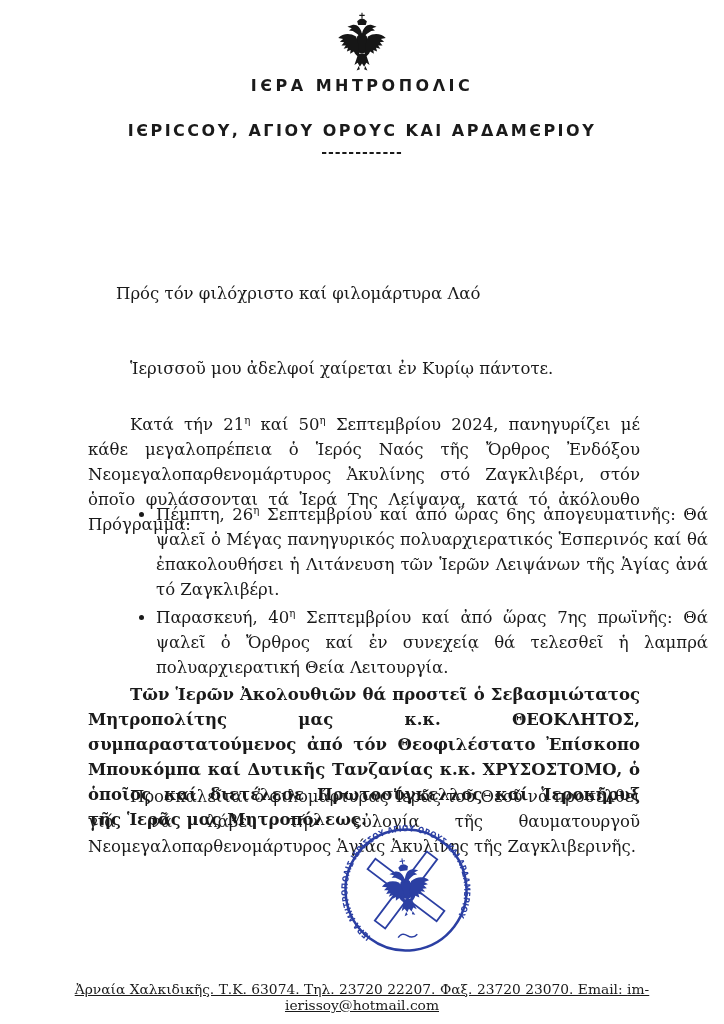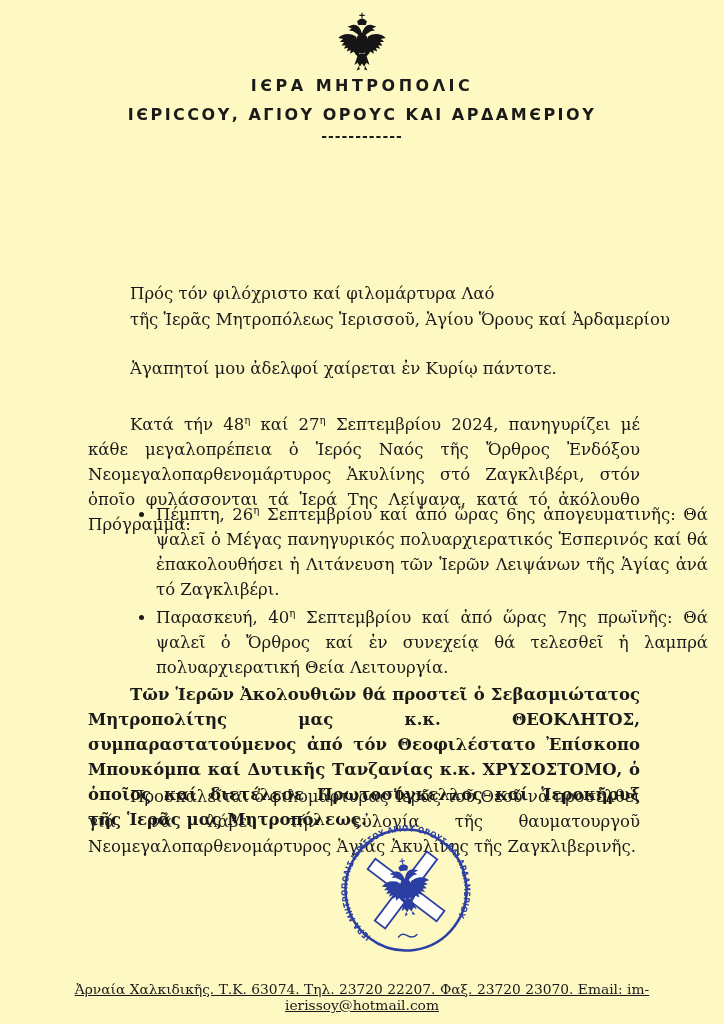--- a/index.html
+++ b/index.html
@@ -1,35 +1,35 @@
 <!DOCTYPE html>
 <html><head>
 <meta charset="utf-8">
 <style>
   html,body { margin:0; padding:0; background:#e8e8e8; }
   .page {
     position:relative; width:724px; height:1024px; margin:0 auto;
-    background:#fef9c3; color:#1a1a1a;
+    background:#ffffff; color:#1a1a1a;
     font-family:"DejaVu Serif","Liberation Serif",serif;
     overflow:hidden;
   }
   .abs { position:absolute; }
 
   
   .emblem { left:335px; top:12px; }
   .hdr { left:0; right:0; top:76px; text-align:center;
          font-family:"DejaVu Sans","Liberation Sans",sans-serif; font-weight:700; }
   .hdr-line1 { font-size:16px; letter-spacing:3.5px; }
-  .hdr-line2 { font-size:16px; letter-spacing:2.5px; margin-top:10px; }
+  .hdr-line2 { font-size:16px; letter-spacing:2.5px; margin-top:26px; }
   .hdr-sep   { font-size:14px; letter-spacing:1px; margin-top:4px; font-weight:700; }
   .doc-title { font-size:23px; letter-spacing:5px; margin-top:5px; }
 
   
   .dateline { right:84px; top:220px; font-size:16.5px; }
-  .recipient { left:130px; top:281px; font-size:16.5px; line-height:25.5px; }
+  .recipient { left:116px; top:281px; font-size:16.5px; line-height:25.5px; }
   .salutation { left:130px; top:359px; font-size:16.5px; }
   .para { left:88px; width:552px; font-size:16.5px; line-height:25px;
           text-align:justify; text-align-last:left; }
   .indent { text-indent:42px; }
   .p1 { top:395px; }
   .p2 { top:665px;font-weight:bold; }
   .p3 { top:767px; }
   .program { left:88px; width:552px; top:502px; margin:0;
              padding-left:68px; font-size:16.5px; line-height:25px;
              text-align:justify; text-align-last:left; }
@@ -76,26 +76,25 @@
 
   <div class="abs hdr">
     <div class="hdr-line1">ΙЄΡΑ ΜΗΤΡΟΠΟΛΙϹ</div>
     <div class="hdr-line2">ΙЄΡΙϹϹΟΥ, ΑΓΙΟΥ ΟΡΟΥϹ ΚΑΙ ΑΡΔΑΜЄΡΙΟΥ</div>
     <div class="hdr-sep">------------</div>
   </div>
 
 
   <div class="abs recipient">
     <div>Πρός τόν φιλόχριστο καί φιλομάρτυρα Λαό</div>
-    <div>τῆς Ἱερᾶς Μητροπόλεως Ἱερισσοῦ, Ἁγίου Ὅρους καί Ἀρδαμερίου</div>
   </div>
 
-  <div class="abs salutation">Ἀγαπητοί μου ἀδελφοί χαίρεται ἐν Κυρίῳ πάντοτε.</div>
+  <div class="abs salutation">Ἱερισσοῦ μου ἀδελφοί χαίρεται ἐν Κυρίῳ πάντοτε.</div>
 
-  <p class="abs para indent p1"><span>Κατά τήν 48</span><sup>η</sup><span> καί 27</span><sup>η</sup><span> Σεπτεμβρίου 2024, πανηγυρίζει μέ κάθε μεγαλοπρέπεια ὁ Ἱερός Ναός τῆς Ὄρθρος Ἐνδόξου Νεομεγαλοπαρθενομάρτυρος Ἀκυλίνης στό Ζαγκλιβέρι, στόν ὁποῖο φυλάσσονται τά Ἱερά Της Λείψανα, κατά τό ἀκόλουθο Πρόγραμμα:</span></p>
+  <p class="abs para indent p1"><span>Κατά τήν 21</span><sup>η</sup><span> καί 50</span><sup>η</sup><span> Σεπτεμβρίου 2024, πανηγυρίζει μέ κάθε μεγαλοπρέπεια ὁ Ἱερός Ναός τῆς Ὄρθρος Ἐνδόξου Νεομεγαλοπαρθενομάρτυρος Ἀκυλίνης στό Ζαγκλιβέρι, στόν ὁποῖο φυλάσσονται τά Ἱερά Της Λείψανα, κατά τό ἀκόλουθο Πρόγραμμα:</span></p>
 
   <ul class="abs program">
     <li><span>Πέμπτη, 26</span><sup>η</sup><span> Σεπτεμβρίου καί ἀπό ὥρας 6ης ἀπογευματινῆς: Θά ψαλεῖ ὁ Μέγας πανηγυρικός πολυαρχιερατικός Ἑσπερινός καί θά ἐπακολουθήσει ἡ Λιτάνευση τῶν Ἱερῶν Λειψάνων τῆς Ἁγίας ἀνά τό Ζαγκλιβέρι.</span></li>
     <li><span>Παρασκευή, 40</span><sup>η</sup><span> Σεπτεμβρίου καί ἀπό ὥρας 7ης πρωϊνῆς: Θά ψαλεῖ ὁ Ὄρθρος καί ἐν συνεχείᾳ θά τελεσθεῖ ἡ λαμπρά πολυαρχιερατική Θεία Λειτουργία.</span></li>
   </ul>
 
   <p class="abs para indent p2">Τῶν Ἱερῶν Ἀκολουθιῶν θά προστεῖ ὁ Σεβασμιώτατος Μητροπολίτης μας κ.κ. ΘΕΟΚΛΗΤΟΣ, συμπαραστατούμενος ἀπό τόν Θεοφιλέστατο Ἐπίσκοπο Μπουκόμπα καί Δυτικῆς Τανζανίας κ.κ. ΧΡΥΣΟΣΤΟΜΟ, ὁ ὁποῖος καί διετέλεσε Πρωτοσύγκελλος καί Ἱεροκῆρυξ τῆς Ἱερᾶς μας Μητροπόλεως.</p>
 
   <p class="abs para indent p3">Προσκαλεῖται ὁ φιλομάρτυρας Ἱερᾶς τοῦ Θεοῦ νά προσέλθει γιά νά λάβει τήν εὐλογία τῆς θαυματουργοῦ Νεομεγαλοπαρθενομάρτυρος Ἁγίας Ἀκυλίνης τῆς Ζαγκλιβερινῆς.</p>
 

